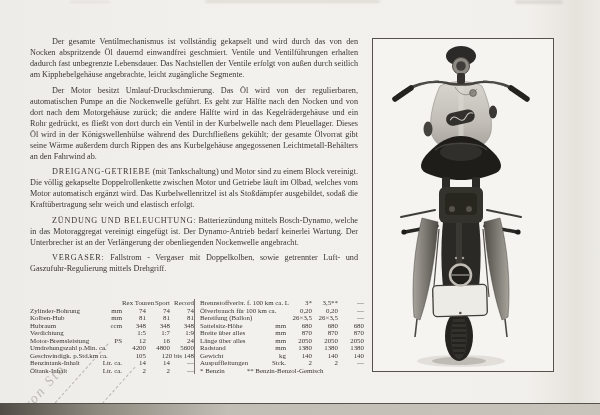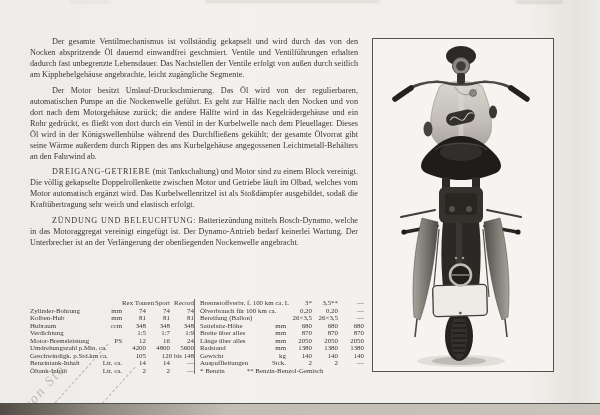--- a/index.html
+++ b/index.html
@@ -78,20 +78,21 @@
 <div class="paper">
   <div class="smudge a"></div>
   <div class="smudge b"></div>
   <div class="smudge c"></div>
 
   <div class="textcol">
     <p><span class="lead"></span><span>Der gesamte Ventilmechanismus ist vollständig gekapselt und wird durch das von den Nocken abspritzende Öl dauernd einwandfrei geschmiert. Ventile und Ventilführungen erhalten dadurch fast unbegrenzte Lebensdauer. Das Nachstellen der Ventile erfolgt von außen durch seitlich am Kipphebelgehäuse angebrachte, leicht zugängliche Segmente.</span></p>
     <p><span class="lead"></span><span>Der Motor besitzt Umlauf-Druckschmierung. Das Öl wird von der regulierbaren, automatischen Pumpe an die Nockenwelle geführt. Es geht zur Hälfte nach den Nocken und von dort nach dem Motorgehäuse zurück; die andere Hälfte wird in das Kegelrädergehäuse und ein Rohr gedrückt, es fließt von dort durch ein Ventil in der Kurbelwelle nach dem Pleuellager. Dieses Öl wird in der Königswellenhülse während des Durchfließens gekühlt; der gesamte Ölvorrat gibt seine Wärme außerdem durch Rippen des ans Kurbelgehäuse angegossenen Leichtmetall-Behälters an den Fahrwind ab.</span></p>
     <p><span class="lead">DREIGANG-GETRIEBE</span><span> (mit Tankschaltung) und Motor sind zu einem Block vereinigt. Die völlig gekapselte Doppelrollenkette zwischen Motor und Getriebe läuft im Olbad, welches vom Motor automatisch ergänzt wird. Das Kurbelwellenritzel ist als Stoßdämpfer ausgebildet, sodaß die Kraftübertragung sehr weich und elastisch erfolgt.</span></p>
     <p><span class="lead">ZÜNDUNG UND BELEUCHTUNG:</span><span> Batteriezündung mittels Bosch-Dynamo, welche in das Motoraggregat vereinigt eingefügt ist. Der Dynamo-Antrieb bedarf keinerlei Wartung. Der Unterbrecher ist an der Verlängerung der obenliegenden Nockenwelle angebracht.</span></p>
+    <p><span class="lead">VERGASER:</span><span> Fallstrom - Vergaser mit Doppelkolben, sowie getrennter Luft- und Gaszufuhr-Regulierung mittels Drehgriff.</span></p>
   </div>
 
   <div class="spec">
     <div class="spec-left">
       <table class="spec-t">
         <tbody id="left-body">
           <tr class="hdr">
             <td class="lab"></td>
             <td class="unit"></td>
             <td class="val">Rex Touren</td>

